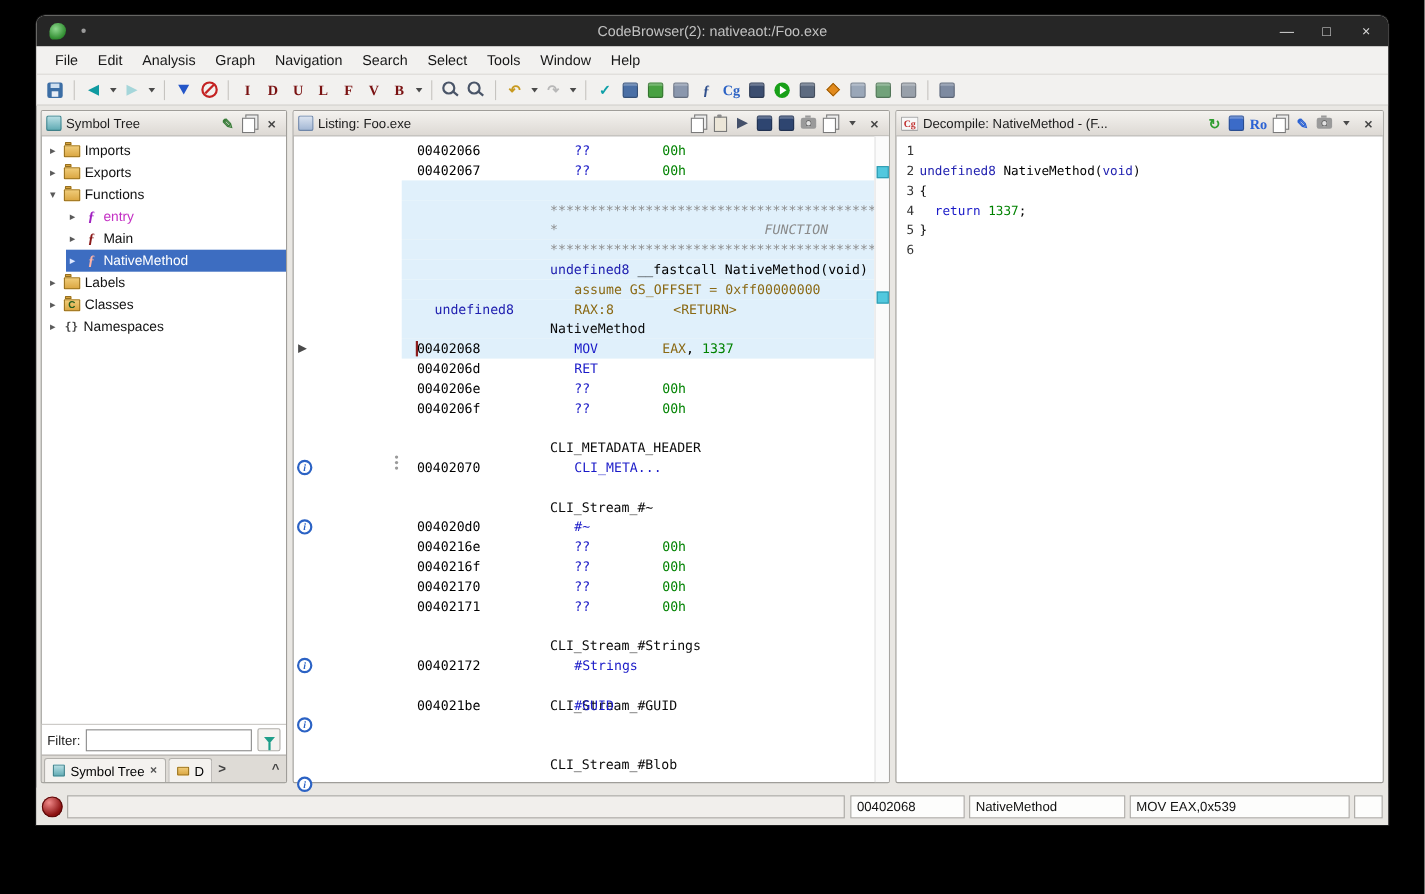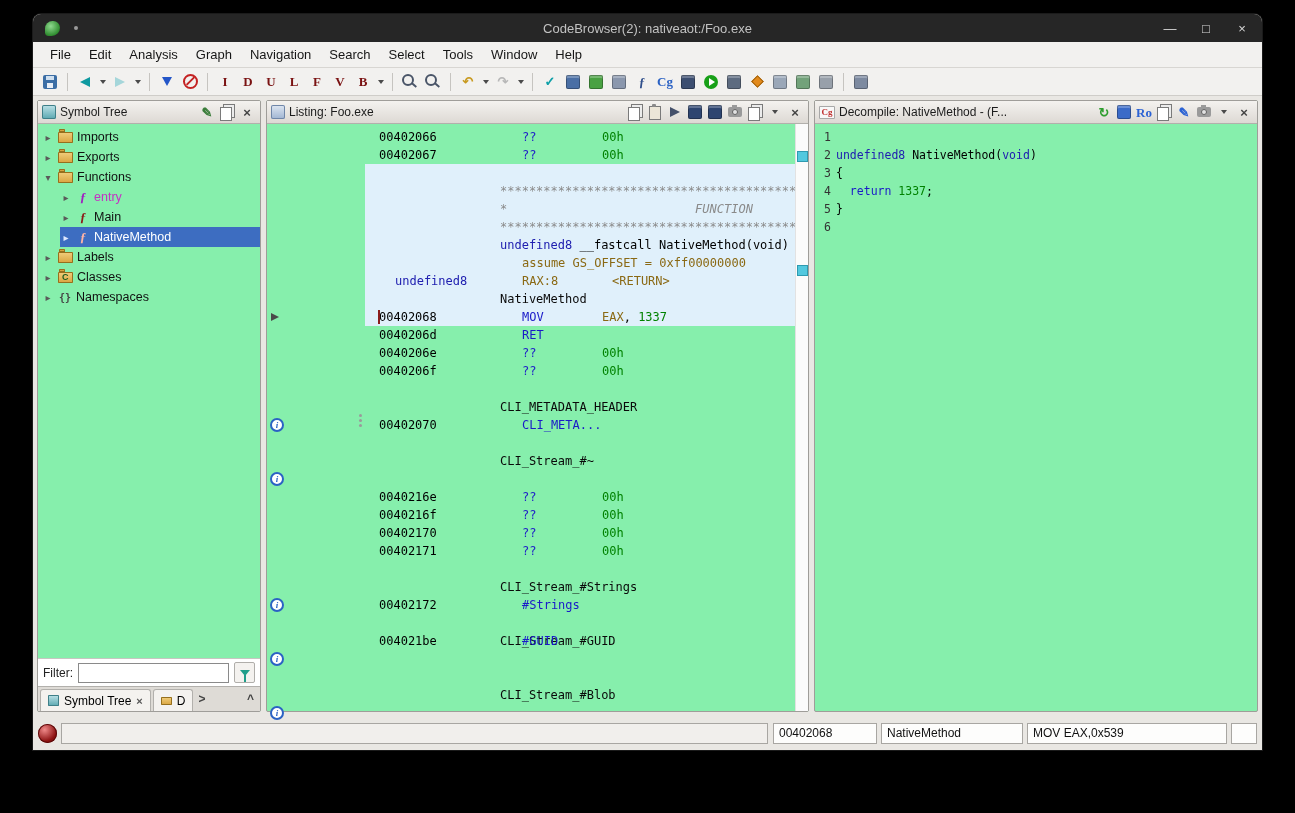--- a/index.html
+++ b/index.html
@@ -51,21 +51,21 @@
   .icon-clip::before{content:"";position:absolute;top:-3px;left:2px;width:4px;height:3px;background:#8a8a8a;border-radius:1px;}
   .icon-camera{width:14px;height:10px;background:#9a9a9a;border-radius:2px;position:relative;}
   .icon-camera::before{content:"";position:absolute;top:-2px;left:4px;width:5px;height:2px;background:#9a9a9a;}
   .icon-camera::after{content:"";position:absolute;top:2px;left:4px;width:6px;height:6px;border-radius:50%;background:#e2e2e2;box-shadow:inset 0 0 0 1px #666;}
   .icon-close{font:bold 13px "Liberation Sans",sans-serif;color:#444;}
   .icon-funnel{width:0;height:0;border-left:5px solid transparent;border-right:5px solid transparent;
                border-top:6px solid #1f9e8a;position:relative;}
   .icon-funnel::after{content:"";position:absolute;left:-1px;top:-1px;width:2px;height:7px;background:#1f9e8a;}
   
   .main{flex:1;min-height:0;display:flex;padding:4px;gap:5px;}
-  .panel{border:1px solid #9f9d99;background:#86efac;display:flex;flex-direction:column;min-width:0;border-radius:2px;}
+  .panel{border:1px solid #9f9d99;background:#ffffff;display:flex;flex-direction:column;min-width:0;border-radius:2px;}
   .p-left{width:222px;flex:0 0 auto;}
   .p-mid{flex:1;}
   .p-right{width:442px;flex:0 0 auto;}
   .panel-header{height:22px;flex:0 0 auto;background:linear-gradient(#f4f2ef,#ddd9d4);
                 border-bottom:1px solid #b2b0ac;display:flex;align-items:center;gap:4px;
                 padding:0 4px;font-size:12px;color:#1c1c1c;white-space:nowrap;}
   .ph-title{overflow:hidden;text-overflow:ellipsis;}
   .ph-spacer{flex:1;}
   .ph-icons{display:flex;align-items:center;gap:2px;}
   .ph-icons .ti{height:18px;min-width:16px;}
@@ -450,20 +450,21 @@
             <div class="lrow hl" style="top: 166px;"><span class="lseg" style="left: 135px;"><span class="tk-label">NativeMethod</span></span></div>
             <div class="lrow hl" style="top: 184px;"><span class="lseg" style="left: 14px;"><span class="tk-addr">00402068</span></span><span class="lseg" style="left: 157px;"><span class="tk-mnemonic">MOV</span></span><span class="lseg" style="left: 237px;"><span class="tk-reg">EAX</span><span class="tk-plain">, </span><span class="tk-scalar">1337</span></span><span class="cursor-bar"></span></div>
             <div class="lrow" style="top: 202px;"><span class="lseg" style="left: 14px;"><span class="tk-addr">0040206d</span></span><span class="lseg" style="left: 157px;"><span class="tk-mnemonic">RET</span></span></div>
             <div class="lrow" style="top: 220px;"><span class="lseg" style="left: 14px;"><span class="tk-addr">0040206e</span></span><span class="lseg" style="left: 157px;"><span class="tk-qq">??</span></span><span class="lseg" style="left: 237px;"><span class="tk-val">00h</span></span></div>
             <div class="lrow" style="top: 238px;"><span class="lseg" style="left: 14px;"><span class="tk-addr">0040206f</span></span><span class="lseg" style="left: 157px;"><span class="tk-qq">??</span></span><span class="lseg" style="left: 237px;"><span class="tk-val">00h</span></span></div>
             <div class="lrow" style="top: 256px;"></div>
             <div class="lrow" style="top: 274px;"><span class="lseg" style="left: 135px;"><span class="tk-label">CLI_METADATA_HEADER</span></span></div>
             <div class="lrow" style="top: 292px;"><span class="lseg" style="left: 14px;"><span class="tk-addr">00402070</span></span><span class="lseg" style="left: 157px;"><span class="tk-data">CLI_META...</span></span></div>
             <div class="lrow" style="top: 310px;"></div>
             <div class="lrow" style="top: 328px;"><span class="lseg" style="left: 135px;"><span class="tk-label">CLI_Stream_#~</span></span></div>
+            <div class="lrow" style="top: 346px;"><span class="lseg" style="left: 14px;"><span class="tk-addr">004020d0</span></span><span class="lseg" style="left: 157px;"><span class="tk-data">#~</span></span></div>
             <div class="lrow" style="top: 364px;"><span class="lseg" style="left: 14px;"><span class="tk-addr">0040216e</span></span><span class="lseg" style="left: 157px;"><span class="tk-qq">??</span></span><span class="lseg" style="left: 237px;"><span class="tk-val">00h</span></span></div>
             <div class="lrow" style="top: 382px;"><span class="lseg" style="left: 14px;"><span class="tk-addr">0040216f</span></span><span class="lseg" style="left: 157px;"><span class="tk-qq">??</span></span><span class="lseg" style="left: 237px;"><span class="tk-val">00h</span></span></div>
             <div class="lrow" style="top: 400px;"><span class="lseg" style="left: 14px;"><span class="tk-addr">00402170</span></span><span class="lseg" style="left: 157px;"><span class="tk-qq">??</span></span><span class="lseg" style="left: 237px;"><span class="tk-val">00h</span></span></div>
             <div class="lrow" style="top: 418px;"><span class="lseg" style="left: 14px;"><span class="tk-addr">00402171</span></span><span class="lseg" style="left: 157px;"><span class="tk-qq">??</span></span><span class="lseg" style="left: 237px;"><span class="tk-val">00h</span></span></div>
             <div class="lrow" style="top: 436px;"></div>
             <div class="lrow" style="top: 454px;"><span class="lseg" style="left: 135px;"><span class="tk-label">CLI_Stream_#Strings</span></span></div>
             <div class="lrow" style="top: 472px;"><span class="lseg" style="left: 14px;"><span class="tk-addr">00402172</span></span><span class="lseg" style="left: 157px;"><span class="tk-data">#Strings</span></span></div>
             <div class="lrow" style="top: 490px;"></div>
             <div class="lrow" style="top: 508px;"><span class="lseg" style="left: 135px;"><span class="tk-label">CLI_Stream_#GUID</span></span></div>
             <div class="lrow" style="top: 508px;"><span class="lseg" style="left: 14px;"><span class="tk-addr">004021be</span></span><span class="lseg" style="left: 157px;"><span class="tk-data">#GUID</span></span></div>

